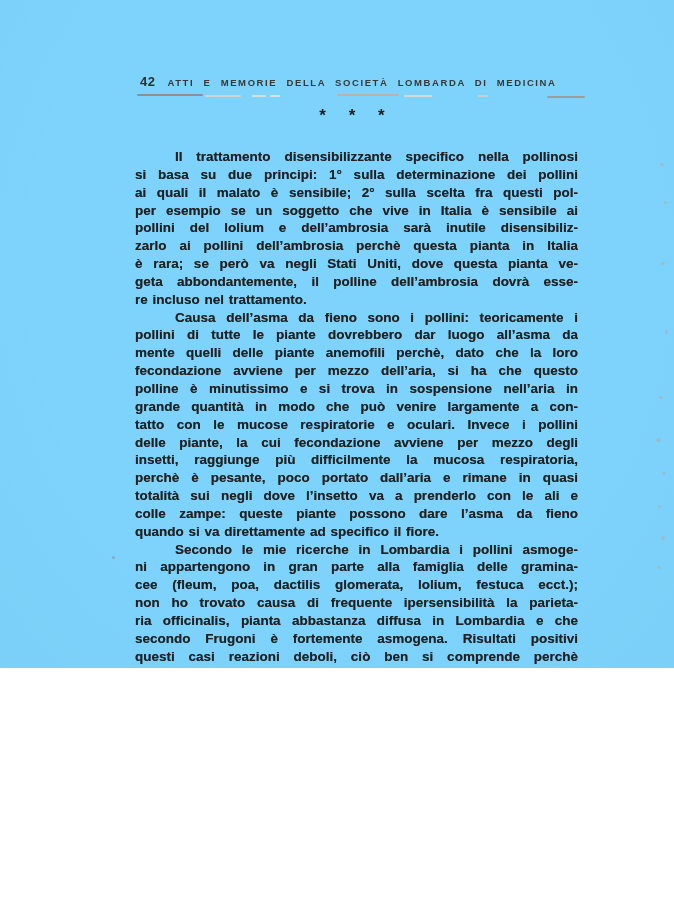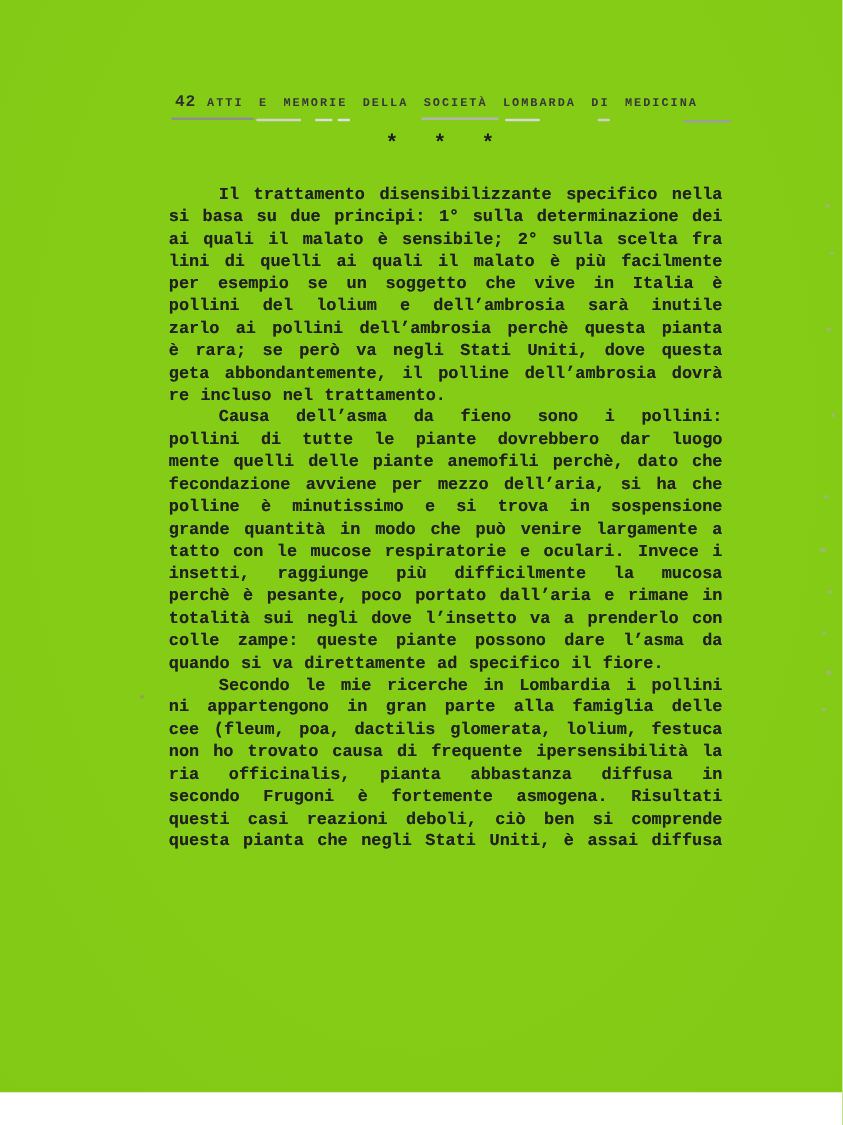--- a/index.html
+++ b/index.html
@@ -1,21 +1,21 @@
 <!DOCTYPE html>
 <html><head>
 <meta charset="utf-8">
 <style>
   html, body { margin: 0; padding: 0; background: #ffffff; }
   .page {
     position: relative;
-    width: 674px; height: 874px;
-    background: #84cc16;
+    width: 674px; height: 668px;
+    background: #7dd3fc;
     overflow: hidden;
-    font-family: Liberation Mono, monospace;
+    font-family: Liberation Sans, sans-serif;
     color: #1f1f1f;
   }
   
   .page::before {
     content: ""; position: absolute; inset: 0;
     background:
       radial-gradient(ellipse at 50% 40%, rgba(0,0,0,0) 60%, rgba(0,0,0,0.015) 100%);
     pointer-events: none;
   }
   .header-row { position: absolute; top: 74px; left: 0; width: 674px; height: 20px; }
@@ -88,37 +88,37 @@
   </div>
 
   <div class="section-separator">* * *</div>
 
   <div class="text-body">
 
     <div>
       <div class="line j ind">Il trattamento disensibilizzante specifico nella pollinosi</div>
       <div class="line j">si basa su due principi: 1° sulla determinazione dei pollini</div>
       <div class="line j">ai quali il malato è sensibile; 2° sulla scelta fra questi pol-</div>
-      <div class="line j">lini di quelli ai quali il malato è più facilmente esposto:</div>
       <div class="line j">per esempio se un soggetto che vive in Italia è sensibile ai</div>
       <div class="line j">pollini del lolium e dell’ambrosia sarà inutile disensibiliz-</div>
       <div class="line j">zarlo ai pollini dell’ambrosia perchè questa pianta in Italia</div>
       <div class="line j">è rara; se però va negli Stati Uniti, dove questa pianta ve-</div>
       <div class="line j">geta abbondantemente, il polline dell’ambrosia dovrà esse-</div>
       <div class="line">re incluso nel trattamento.</div>
     </div>
 
     <div>
       <div class="line j ind">Causa dell’asma da fieno sono i pollini: teoricamente i</div>
       <div class="line j">pollini di tutte le piante dovrebbero dar luogo all’asma da</div>
       <div class="line j">mente quelli delle piante anemofili perchè, dato che la loro</div>
       <div class="line j">fecondazione avviene per mezzo dell’aria, si ha che questo</div>
       <div class="line j">polline è minutissimo e si trova in sospensione nell’aria in</div>
       <div class="line j">grande quantità in modo che può venire largamente a con-</div>
       <div class="line j">tatto con le mucose respiratorie e oculari. Invece i pollini</div>
+      <div class="line j">delle piante, la cui fecondazione avviene per mezzo degli</div>
       <div class="line j">insetti, raggiunge più difficilmente la mucosa respiratoria,</div>
       <div class="line j">perchè è pesante, poco portato dall’aria e rimane in quasi</div>
       <div class="line j">totalità sui negli dove l’insetto va a prenderlo con le ali e</div>
       <div class="line j">colle zampe: queste piante possono dare l’asma da fieno</div>
       <div class="line">quando si va direttamente ad specifico il fiore.</div>
     </div>
 
     <div>
       <div class="line j ind">Secondo le mie ricerche in Lombardia i pollini asmoge-</div>
       <div class="line j">ni appartengono in gran parte alla famiglia delle gramina-</div>

